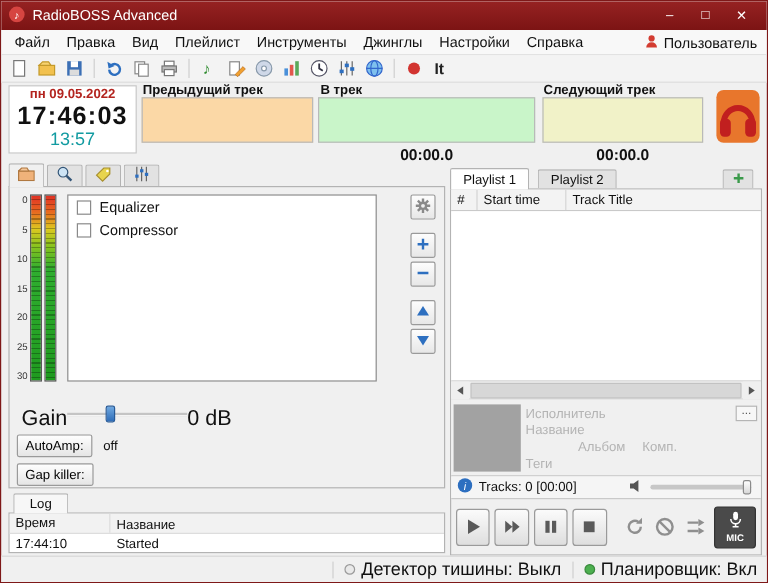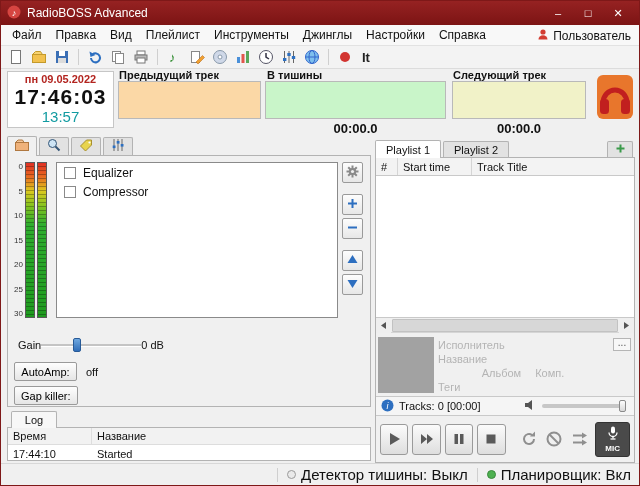--- a/index.html
+++ b/index.html
@@ -72,63 +72,63 @@
     display: flex; flex-direction: column; justify-content: space-between;
     height: 156px; width: 13px; font-size: 8px; color: #333; text-align: right; padding-right: 2px;
   }
   .meter-bar {
     width: 10px; height: 156px; border: 1px solid #5a5a5a; margin-right: 2px;
     background-image:
       repeating-linear-gradient(to bottom, rgba(0,0,0,0) 0 3px, rgba(0,0,0,0.28) 3px 4px),
       linear-gradient(to bottom, #e03024 0%, #e86a20 9%, #ddc820 18%, #8cc41e 27%, #2fae2f 40%, #1f9a1f 100%);
   }
   .fx-list {
-    position: absolute; left: 48px; top: 6px; width: 282px; height: 156px;
+    position: absolute; left: 48px; top: 6px; width: 258px; height: 156px;
     background: #fff; border: 1px solid #8a8a8a;
   }
   .fx-item { height: 19px; display: flex; align-items: center; gap: 7px; padding-left: 7px; font-size: 12px; }
   .cb { width: 12px; height: 12px; border: 1px solid #8a8a8a; background: #fff; flex: 0 0 auto; }
   .side-btn {
     position: absolute; left: 334px; width: 21px; height: 21px;
     border: 1px solid #9a9a9a; border-radius: 2px;
     background: linear-gradient(#fdfdfd, #e7e7e7);
     display: flex; align-items: center; justify-content: center;
   }
-  .gain-row { position: absolute; left: 10px; top: 182px; display: flex; align-items: center; font-size: 11px; }
+  .gain-row { position: absolute; left: 10px; top: 182px; display: flex; font-size: 18px; }
   .slider { position: relative; width: 100px; height: 14px; }
   .slider-track { position: absolute; left: 0; right: 0; top: 6px; height: 3px; background: #c4c4c4; border-bottom: 1px solid #fff; }
   .slider-thumb { position: absolute; left: 32px; top: 0; width: 8px; height: 14px; background: linear-gradient(#6fa8e0, #2f6db8); border: 1px solid #275a97; border-radius: 2px; }
   .amp-row { position: absolute; left: 6px; display: flex; align-items: center; gap: 9px; font-size: 11px; }
   .small-btn {
     min-width: 63px; height: 19px; font-size: 11px; font-family: "Liberation Sans", sans-serif;
     border: 1px solid #9a9a9a; border-radius: 2px; background: linear-gradient(#fefefe, #e5e5e5);
     padding: 0 6px; text-align: center;
   }
 
   
   .log-section { position: absolute; left: 6px; top: 410px; width: 364px; height: 50px; }
   .log-tab {
     position: absolute; left: 4px; top: 0; width: 46px; height: 17px;
     background: #f7f7f7; border: 1px solid #b3b3b3; border-bottom: none;
     display: flex; align-items: center; justify-content: center; font-size: 11px;
     border-radius: 2px 2px 0 0; z-index: 2;
   }
   .log-table { position: absolute; left: 0; top: 16px; right: 0; bottom: 0; background: #fff; border: 1px solid #b3b3b3; overflow: hidden; }
-  .log-header { display: flex; height: 17px; background: #f2f2f2; border-bottom: 1px solid #ddd; font-size: 11px; align-items: center; }
+  .log-header { display: flex; height: 17px; background: #f2f2f2; border-bottom: 1px solid #ddd; font-size: 11px; align-items: flex-end; }
   .log-header span, .log-row span { padding-left: 5px; }
   .log-col1 { width: 84px; border-right: 1px solid #ddd; height: 100%; display: flex; align-items: center; }
   .log-row { display: flex; height: 17px; font-size: 11px; align-items: center; }
 
   
   .right-panel { position: absolute; left: 374px; top: 138px; width: 260px; height: 324px; }
   .pl-tabs { position: absolute; left: 0; top: 0; right: 0; height: 18px; display: flex; align-items: flex-end; }
   .pl-tab {
     padding: 0 10px; height: 16px; border: 1px solid #b3b3b3; border-bottom: none;
     background: #e2e2e2; display: flex; align-items: center; font-size: 11px;
-    margin-right: 2px; border-radius: 2px 2px 0 0;
+    margin-right: 7px; border-radius: 2px 2px 0 0;
   }
   .pl-tab.active { height: 18px; background: #fff; position: relative; z-index: 2; margin-bottom: -1px; }
   .pl-tab.plus { margin-left: auto; width: 26px; justify-content: center; padding: 0; }
   .pl-body { position: absolute; left: 0; top: 18px; right: 0; bottom: 0; border: 1px solid #b3b3b3; background: #f0f0f0; }
   .pl-header { position: absolute; left: 0; top: 0; right: 0; height: 18px; display: flex; background: #f3f3f3; border-bottom: 1px solid #c9c9c9; font-size: 11px; align-items: center; }
   .pl-header span { padding-left: 5px; height: 100%; display: flex; align-items: center; }
   .plc1 { width: 22px; border-right: 1px solid #d5d5d5; }
   .plc2 { width: 74px; border-right: 1px solid #d5d5d5; }
   .plc3 { flex: 1; }
   .pl-list { position: absolute; left: 0; top: 18px; right: 0; height: 142px; background: #fff; border-bottom: 1px solid #c9c9c9; }
@@ -310,21 +310,21 @@
   <div class="deck">
     <div class="time-block">
       <div class="time-date">пн 09.05.2022</div>
       <div class="time-clock">17:46:03</div>
       <div class="time-countdown">13:57</div>
     </div>
 
     <div class="deck-label" style="left:118px">Предыдущий трек</div>
     <div class="deck-box" style="left:117px;width:143px;background:#fbd8a6"></div>
 
-    <div class="deck-label" style="left:266px">В тишины</div>
+    <div class="deck-label" style="left:266px">В трек</div>
     <div class="deck-box" style="left:264px;width:181px;background:#c9f5c9"></div>
     <div class="deck-time" style="left:264px;width:181px">00:00.0</div>
 
     <div class="deck-label" style="left:452px">Следующий трек</div>
     <div class="deck-box" style="left:451px;width:134px;background:#f1f2c8"></div>
     <div class="deck-time" style="left:451px;width:134px">00:00.0</div>
 
     <div class="headphones">
       <svg width="40" height="48">
         <rect x="2" y="2" width="36" height="44" rx="6" fill="#e8762c"></rect>

